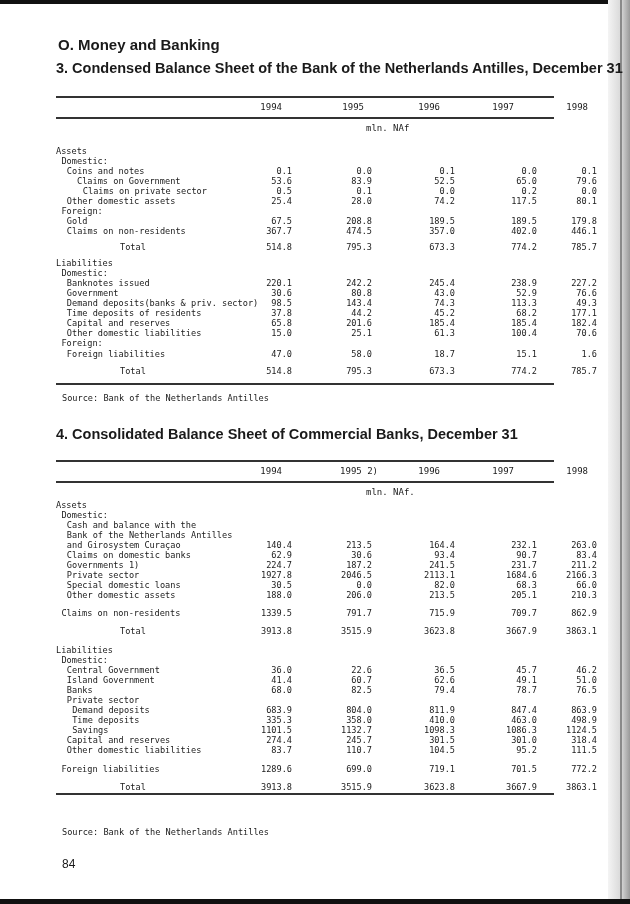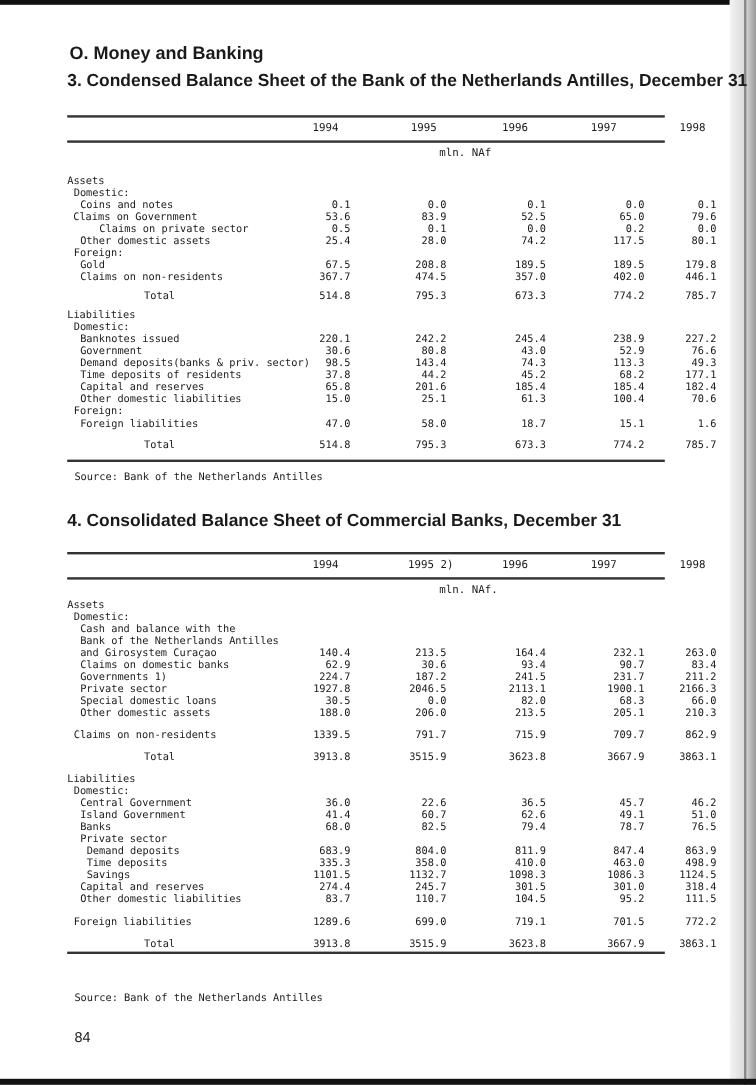--- a/index.html
+++ b/index.html
@@ -54,21 +54,21 @@
   <span style="left:398px">1997</span>
   <span style="left:472px">1998</span>
 </div>
 <div class="rule" style="left:56px; top:117px; width:498px;"></div>
 <div class="unit" style="left:366px; top:123px;">mln. NAf</div>
 
 <div class="table-block" id="t3" style="top:146px;">
     <div class="row" style="top: 0px;"><span class="lbl" style="left: 0px;">Assets</span></div>
     <div class="row" style="top: 10px;"><span class="lbl" style="left: 5.4px;">Domestic:</span></div>
     <div class="row" style="top: 20px;"><span class="lbl" style="left: 10.8px;">Coins and notes</span><span class="v c0">0.1</span><span class="v c1">0.0</span><span class="v c2">0.1</span><span class="v c3">0.0</span><span class="v c4">0.1</span></div>
-    <div class="row" style="top: 30px;"><span class="lbl" style="left: 5px;">Claims on Government</span><span class="v c0">53.6</span><span class="v c1">83.9</span><span class="v c2">52.5</span><span class="v c3">65.0</span><span class="v c4">79.6</span></div>
+    <div class="row" style="top: 30px;"><span class="lbl" style="left: 21px;">Claims on Government</span><span class="v c0">53.6</span><span class="v c1">83.9</span><span class="v c2">52.5</span><span class="v c3">65.0</span><span class="v c4">79.6</span></div>
     <div class="row" style="top: 40px;"><span class="lbl" style="left: 10.8px; padding-left: 16px;">Claims on private sector</span><span class="v c0">0.5</span><span class="v c1">0.1</span><span class="v c2">0.0</span><span class="v c3">0.2</span><span class="v c4">0.0</span></div>
     <div class="row" style="top: 50px;"><span class="lbl" style="left: 10.8px;">Other domestic assets</span><span class="v c0">25.4</span><span class="v c1">28.0</span><span class="v c2">74.2</span><span class="v c3">117.5</span><span class="v c4">80.1</span></div>
     <div class="row" style="top: 60px;"><span class="lbl" style="left: 5.4px;">Foreign:</span></div>
     <div class="row" style="top: 70px;"><span class="lbl" style="left: 10.8px; text-align: right;">Gold</span><span class="v c0">67.5</span><span class="v c1">208.8</span><span class="v c2">189.5</span><span class="v c3">189.5</span><span class="v c4">179.8</span></div>
     <div class="row" style="top: 80px;"><span class="lbl" style="left: 10.8px;">Claims on non-residents</span><span class="v c0">367.7</span><span class="v c1">474.5</span><span class="v c2">357.0</span><span class="v c3">402.0</span><span class="v c4">446.1</span></div>
     <div class="row" style="top: 96px;"><span class="lbl" style="left: 64px;">Total</span><span class="v c0">514.8</span><span class="v c1">795.3</span><span class="v c2">673.3</span><span class="v c3">774.2</span><span class="v c4">785.7</span></div>
     <div class="row" style="top: 112px;"><span class="lbl" style="left: 0px;">Liabilities</span></div>
     <div class="row" style="top: 122px;"><span class="lbl" style="left: 5.4px;">Domestic:</span></div>
     <div class="row" style="top: 132px;"><span class="lbl" style="left: 10.8px;">Banknotes issued</span><span class="v c0">220.1</span><span class="v c1">242.2</span><span class="v c2">245.4</span><span class="v c3">238.9</span><span class="v c4">227.2</span></div>
     <div class="row" style="top: 142px;"><span class="lbl" style="left: 10.8px;">Government</span><span class="v c0">30.6</span><span class="v c1">80.8</span><span class="v c2">43.0</span><span class="v c3">52.9</span><span class="v c4">76.6</span></div>
@@ -97,21 +97,21 @@
 <div class="unit" style="left:366px; top:487px;">mln. NAf.</div>
 
 <div class="table-block" id="t4" style="top:500px;">
     <div class="row" style="top: 0px;"><span class="lbl" style="left: 0px;">Assets</span></div>
     <div class="row" style="top: 10px;"><span class="lbl" style="left: 5.4px;">Domestic:</span></div>
     <div class="row" style="top: 20px;"><span class="lbl" style="left: 10.8px;">Cash and balance with the</span></div>
     <div class="row" style="top: 30px;"><span class="lbl" style="left: 10.8px;">Bank of the Netherlands Antilles</span></div>
     <div class="row" style="top: 40px;"><span class="lbl" style="left: 10.8px;">and Girosystem Curaçao</span><span class="v c0">140.4</span><span class="v c1">213.5</span><span class="v c2">164.4</span><span class="v c3">232.1</span><span class="v c4">263.0</span></div>
     <div class="row" style="top: 50px;"><span class="lbl" style="left: 10.8px;">Claims on domestic banks</span><span class="v c0">62.9</span><span class="v c1">30.6</span><span class="v c2">93.4</span><span class="v c3">90.7</span><span class="v c4">83.4</span></div>
     <div class="row" style="top: 60px;"><span class="lbl" style="left: 10.8px;">Governments 1)</span><span class="v c0">224.7</span><span class="v c1">187.2</span><span class="v c2">241.5</span><span class="v c3">231.7</span><span class="v c4">211.2</span></div>
-    <div class="row" style="top: 70px;"><span class="lbl" style="left: 10.8px;">Private sector</span><span class="v c0">1927.8</span><span class="v c1">2046.5</span><span class="v c2">2113.1</span><span class="v c3">1900.1</span><span class="v c4">2166.3</span></div>
+    <div class="row" style="top: 70px;"><span class="lbl" style="left: 10.8px;">Private sector</span><span class="v c0">1927.8</span><span class="v c1">2046.5</span><span class="v c2">2113.1</span><span class="v c3">1684.6</span><span class="v c4">2166.3</span></div>
     <div class="row" style="top: 80px;"><span class="lbl" style="left: 10.8px;">Special domestic loans</span><span class="v c0">30.5</span><span class="v c1">0.0</span><span class="v c2">82.0</span><span class="v c3">68.3</span><span class="v c4">66.0</span></div>
     <div class="row" style="top: 90px;"><span class="lbl" style="left: 10.8px;">Other domestic assets</span><span class="v c0">188.0</span><span class="v c1">206.0</span><span class="v c2">213.5</span><span class="v c3">205.1</span><span class="v c4">210.3</span></div>
     <div class="row" style="top: 108px;"><span class="lbl" style="left: 5.4px;">Claims on non-residents</span><span class="v c0">1339.5</span><span class="v c1">791.7</span><span class="v c2">715.9</span><span class="v c3">709.7</span><span class="v c4">862.9</span></div>
     <div class="row" style="top: 126px;"><span class="lbl" style="left: 64px;">Total</span><span class="v c0">3913.8</span><span class="v c1">3515.9</span><span class="v c2">3623.8</span><span class="v c3">3667.9</span><span class="v c4">3863.1</span></div>
     <div class="row" style="top: 145px;"><span class="lbl" style="left: 0px;">Liabilities</span></div>
     <div class="row" style="top: 155px;"><span class="lbl" style="left: 5.4px;">Domestic:</span></div>
     <div class="row" style="top: 165px;"><span class="lbl" style="left: 10.8px;">Central Government</span><span class="v c0">36.0</span><span class="v c1">22.6</span><span class="v c2">36.5</span><span class="v c3">45.7</span><span class="v c4">46.2</span></div>
     <div class="row" style="top: 175px;"><span class="lbl" style="left: 10.8px;">Island Government</span><span class="v c0">41.4</span><span class="v c1">60.7</span><span class="v c2">62.6</span><span class="v c3">49.1</span><span class="v c4">51.0</span></div>
     <div class="row" style="top: 185px;"><span class="lbl" style="left: 10.8px;">Banks</span><span class="v c0">68.0</span><span class="v c1">82.5</span><span class="v c2">79.4</span><span class="v c3">78.7</span><span class="v c4">76.5</span></div>
     <div class="row" style="top: 195px;"><span class="lbl" style="left: 10.8px;">Private sector</span></div>

